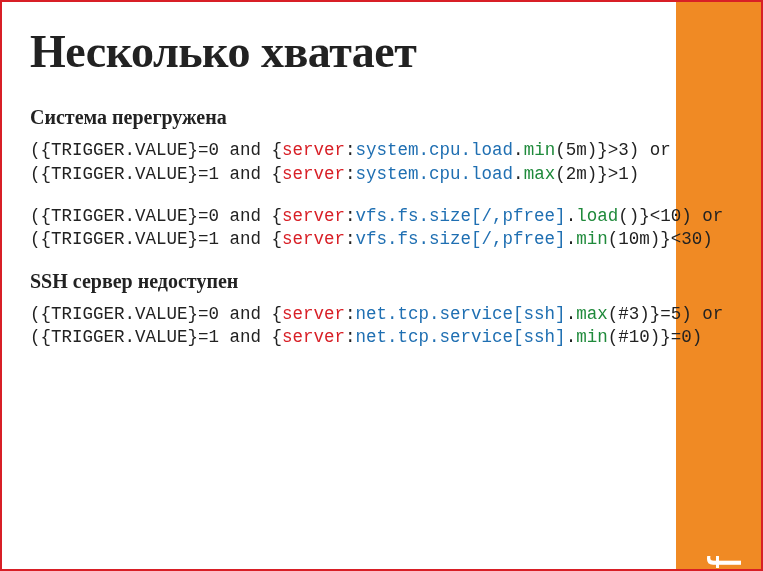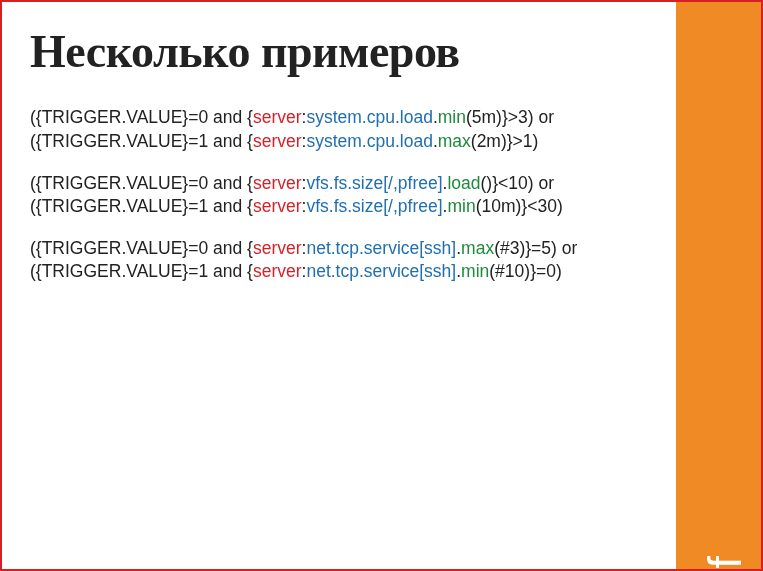--- a/index.html
+++ b/index.html
@@ -53,51 +53,53 @@
     font-weight: 700;
     line-height: 1.05;
     letter-spacing: -0.5px;
   }
   h2 {
     margin: 16px 0 10px 0;
     font-size: 20px;
     font-weight: 700;
   }
   .expr {
-    font-family: Liberation Sans, sans-serif;
+    font-family: Liberation Mono, monospace;
     font-size: 17.5px;
     line-height: 1.35;
     margin-bottom: 18px;
     white-space: nowrap;
   }
   .red   { color: #d81f26; }
   .blue  { color: #1f6fb2; }
   .green { color: #1f8a3b; }
 </style>
 </head>
 <body>
 
 <div class="slide">
   <div class="sidebar">
     <div class="logo">
       <span class="conf">Conf</span>
     </div>
   </div>
 
   <div class="content">
-    <h1>Несколько примеров</h1>
+    <h1>Несколько хватает</h1>
 
+    <h2>Система перегружена</h2>
     <div class="expr">
       <span>({TRIGGER.VALUE}=0 and {</span><span class="red">server</span><span>:</span><span class="blue">system.cpu.load</span><span>.</span><span class="green">min</span><span>(5m)}&gt;3) or</span><br>
       <span>({TRIGGER.VALUE}=1 and {</span><span class="red">server</span><span>:</span><span class="blue">system.cpu.load</span><span>.</span><span class="green">max</span><span>(2m)}&gt;1)</span>
     </div>
 
     <div class="expr">
       <span>({TRIGGER.VALUE}=0 and {</span><span class="red">server</span><span>:</span><span class="blue">vfs.fs.size[/,pfree]</span><span>.</span><span class="green">load</span><span>()}&lt;10) or</span><br>
       <span>({TRIGGER.VALUE}=1 and {</span><span class="red">server</span><span>:</span><span class="blue">vfs.fs.size[/,pfree]</span><span>.</span><span class="green">min</span><span>(10m)}&lt;30)</span>
     </div>
 
+    <h2>SSH сервер недоступен</h2>
     <div class="expr">
       <span>({TRIGGER.VALUE}=0 and {</span><span class="red">server</span><span>:</span><span class="blue">net.tcp.service[ssh]</span><span>.</span><span class="green">max</span><span>(#3)}=5) or</span><br>
       <span>({TRIGGER.VALUE}=1 and {</span><span class="red">server</span><span>:</span><span class="blue">net.tcp.service[ssh]</span><span>.</span><span class="green">min</span><span>(#10)}=0)</span>
     </div>
   </div>
 </div>
 
 </body></html>

